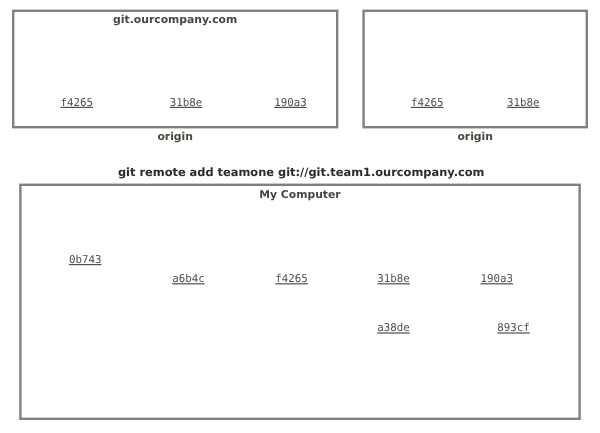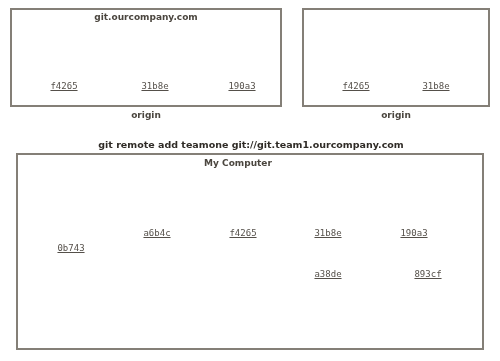--- a/index.html
+++ b/index.html
@@ -150,26 +150,26 @@
 
   <div class="lbl panel-caption" style="left:302px; top:111px; width:188px;">origin</div>
 
   <div class="lbl branch-label" style="left:403px; top:41px; width:63px;">master</div>
 
   <div class="lbl commit-label" style="left:325px; top:82px; width:62px;">f4265</div>
   <div class="lbl commit-label" style="left:405px; top:82px; width:62px;">31b8e</div>
 
   <div class="lbl command-line" style="left:1px; top:140px; width:500px;">git remote add teamone git://git.team1.ourcompany.com</div>
 
-  <div class="lbl panel-title" style="left:4px; top:159px; width:468px;">My Computer</div>
+  <div class="lbl panel-title" style="left:16px; top:159px; width:468px;">My Computer</div>
 
   <div class="lbl branch-label" style="left:372px; top:188px; width:88px;">origin/master</div>
   <div class="lbl branch-label" style="left:381px; top:311px; width:68px;">master</div>
 
-  <div class="lbl commit-label" style="left:40px; top:244px; width:62px;">0b743</div>
+  <div class="lbl commit-label" style="left:40px; top:213px; width:62px;">0b743</div>
   <div class="lbl commit-label" style="left:126px; top:229px; width:62px;text-align:center;">a6b4c</div>
   <div class="lbl commit-label" style="left:212px; top:229px; width:62px;">f4265</div>
   <div class="lbl commit-label" style="left:297px; top:229px; width:62px;">31b8e</div>
   <div class="lbl commit-label" style="left:383px; top:229px; width:62px;">190a3</div>
   <div class="lbl commit-label" style="left:297px; top:270px; width:62px;">a38de</div>
   <div class="lbl commit-label" style="left:397px; top:270px; width:62px;">893cf</div>
 
 </div>
 
 </body></html>

